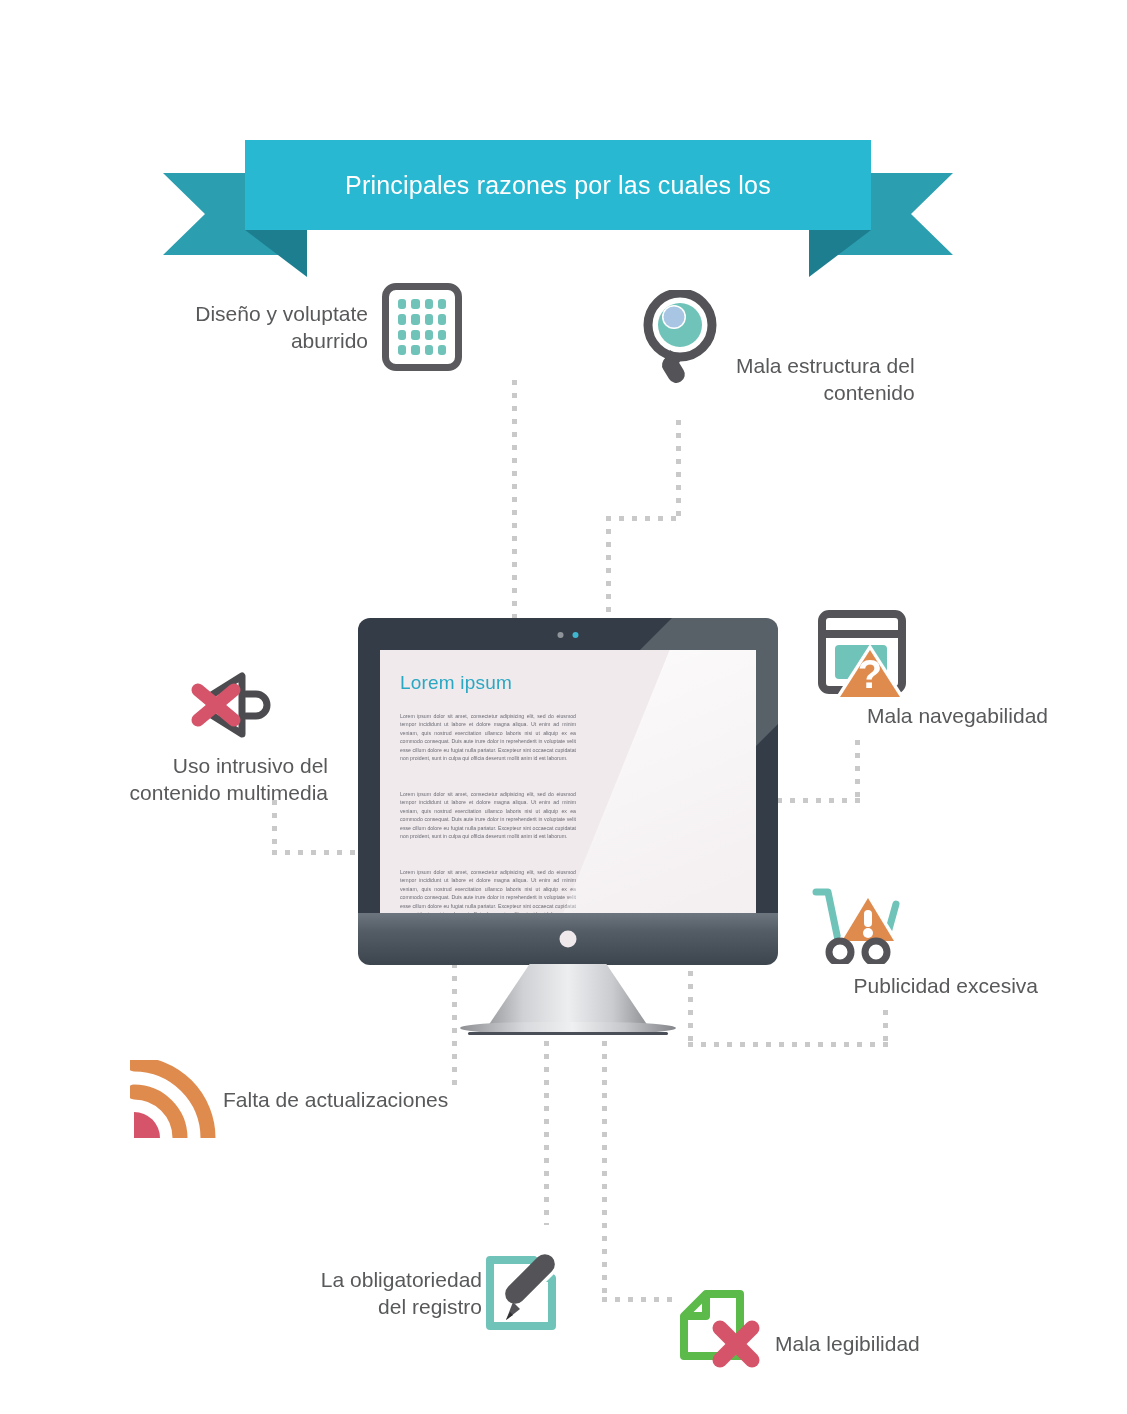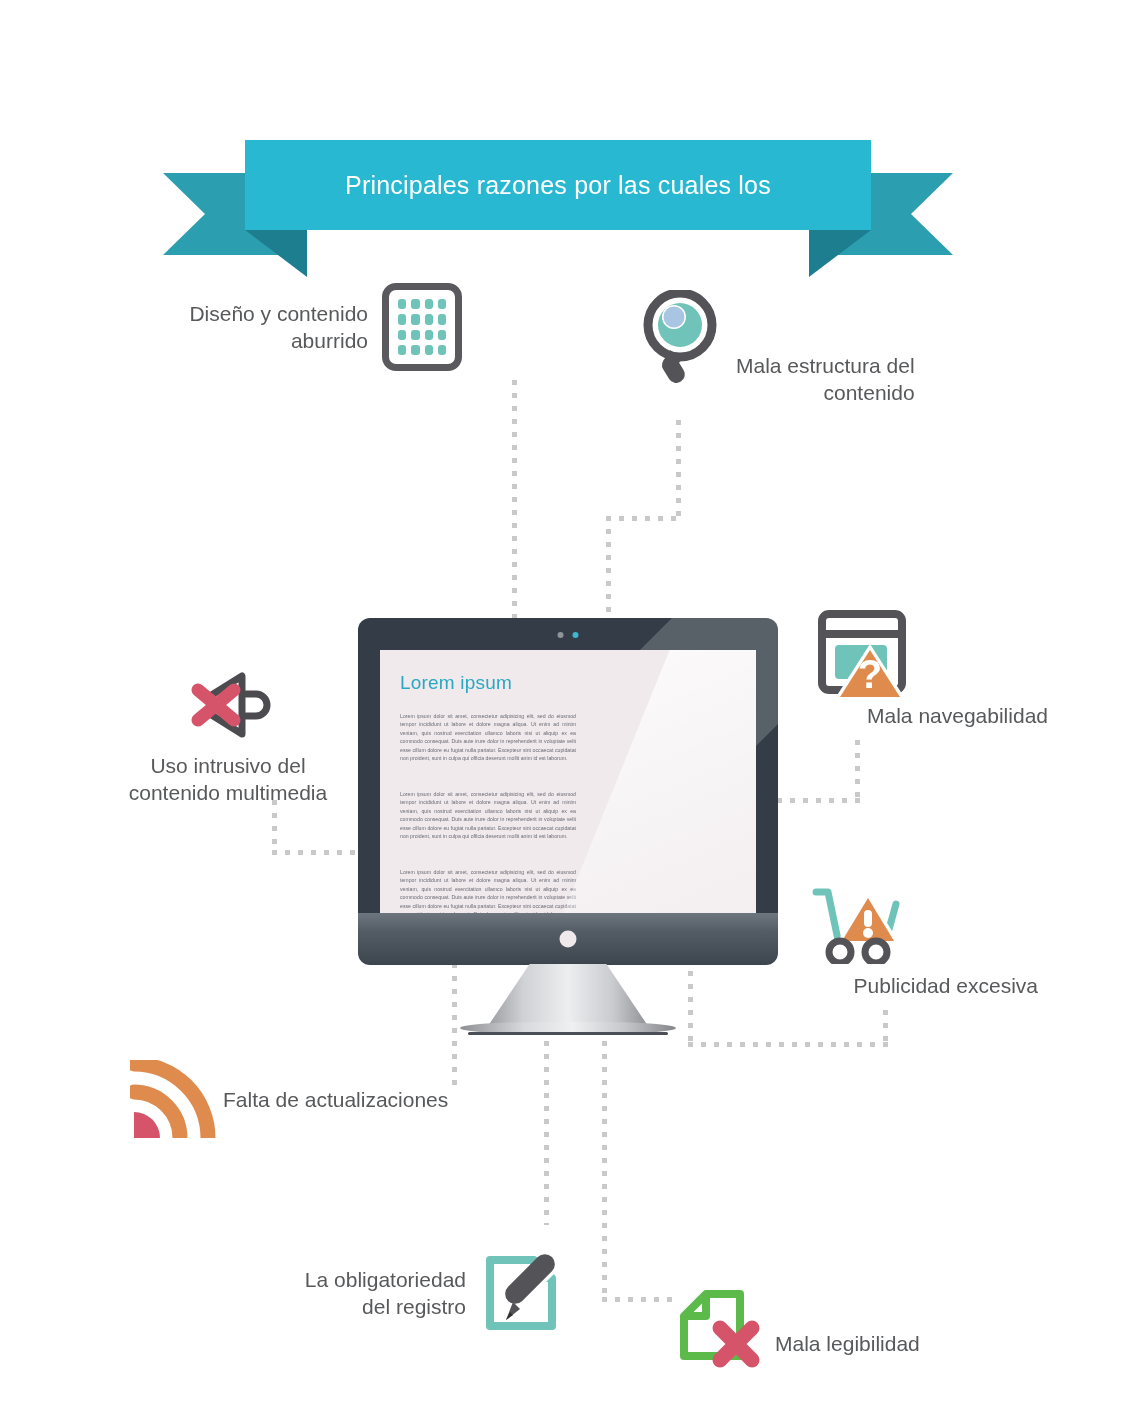--- a/index.html
+++ b/index.html
@@ -22,21 +22,21 @@
   .ribbon-fold.right{right:82px;clip-path:polygon(0 0,100% 0,0 100%);}
   .ribbon-band{position:absolute;left:82px;top:0;width:626px;height:90px;background:#29b8d1;}
   .ribbon-title{
     position:absolute;left:0;top:0;width:626px;height:90px;
     display:flex;flex-direction:row;align-items:center;justify-content:center;
     color:#ffffff;font-size:25px;line-height:31px;letter-spacing:.2px;text-align:center;
   }
 
   
   .node{position:absolute;display:flex;align-items:center;}
-  .label{color:#58595b;font-size:21px;line-height:27px;white-space:pre-line;}
+  .label{color:#58595b;font-size:21px;line-height:27px;white-space:pre-line;text-align:right;}
   .label.r{text-align:right;}
   .label.l{text-align:right;}
   .icon{position:relative;flex:none;}
 
   
   .dash-h{position:absolute;height:5px;
     background-image:linear-gradient(to right,#c9c9c9 0 5px,transparent 5px 13px);
     background-size:13px 5px;background-repeat:repeat-x;}
   .dash-v{position:absolute;width:5px;
     background-image:linear-gradient(to bottom,#c9c9c9 0 5px,transparent 5px 13px);
@@ -119,21 +119,21 @@
   <div class="dash-v" style="left:883px;top:1010px;height:36px;"></div>
 
   <div class="dash-v" style="left:452px;top:950px;height:140px;"></div>
 
   <div class="dash-v" style="left:544px;top:950px;height:275px;"></div>
 
   <div class="dash-v" style="left:602px;top:950px;height:350px;"></div>
   <div class="dash-h" style="left:602px;top:1297px;width:78px;"></div>
 
   <div class="node" style="left:160px;top:283px;width:302px;justify-content:flex-end;gap:14px;">
-    <div class="label r">Diseño y contenido
+    <div class="label r">Diseño y voluptate
 aburrido</div>
     <div class="icon ic-grid">
       <i></i>
         <i></i>
         <i></i>
         <i></i>
       <i></i>
         <i></i>
         <i></i>
         <i></i>
@@ -218,21 +218,21 @@
     <div class="icon ic-rss">
       <svg viewBox="0 0 92 78" width="92" height="78">
         <path d="M4 4 A74 74 0 0 1 78 78" fill="none" stroke="#e08b4e" stroke-width="15" stroke-linecap="round"></path>
         <path d="M4 32 A46 46 0 0 1 50 78" fill="none" stroke="#e08b4e" stroke-width="15" stroke-linecap="round"></path>
         <path d="M4 52 A26 26 0 0 1 30 78 L4 78 Z" fill="#d6546a"></path>
       </svg>
     </div>
     <div class="label l">Falta de actualizaciones</div>
   </div>
 
-  <div class="node" style="left:278px;top:1250px;width:282px;justify-content:flex-end;gap:16px;">
+  <div class="node" style="left:278px;top:1250px;width:282px;justify-content:flex-end;">
     <div class="label r">La obligatoriedad
 del registro</div>
     <div class="icon ic-note">
       <svg viewBox="0 0 78 86" width="78" height="86">
         <path d="M8 10 h44 l18 18 v48 h-62 z" fill="none" stroke="#6fc3b9" stroke-width="8" stroke-linejoin="round"></path>
         <path d="M52 10 v18 h18" fill="none" stroke="#6fc3b9" stroke-width="8" stroke-linejoin="round"></path>
         <path d="M60 0 L78 18 L36 60 L26 68 L30 52 Z" fill="#ffffff"></path>
         <rect x="38" y="-2" width="20" height="62" rx="10" transform="rotate(45 48 29)" fill="#545458"></rect>
         <path d="M24 70 L31 52 L38 59 Z" fill="#545458"></path>
         <path d="M24 70 L28 62 L31 65 Z" fill="#2f2f32"></path>

